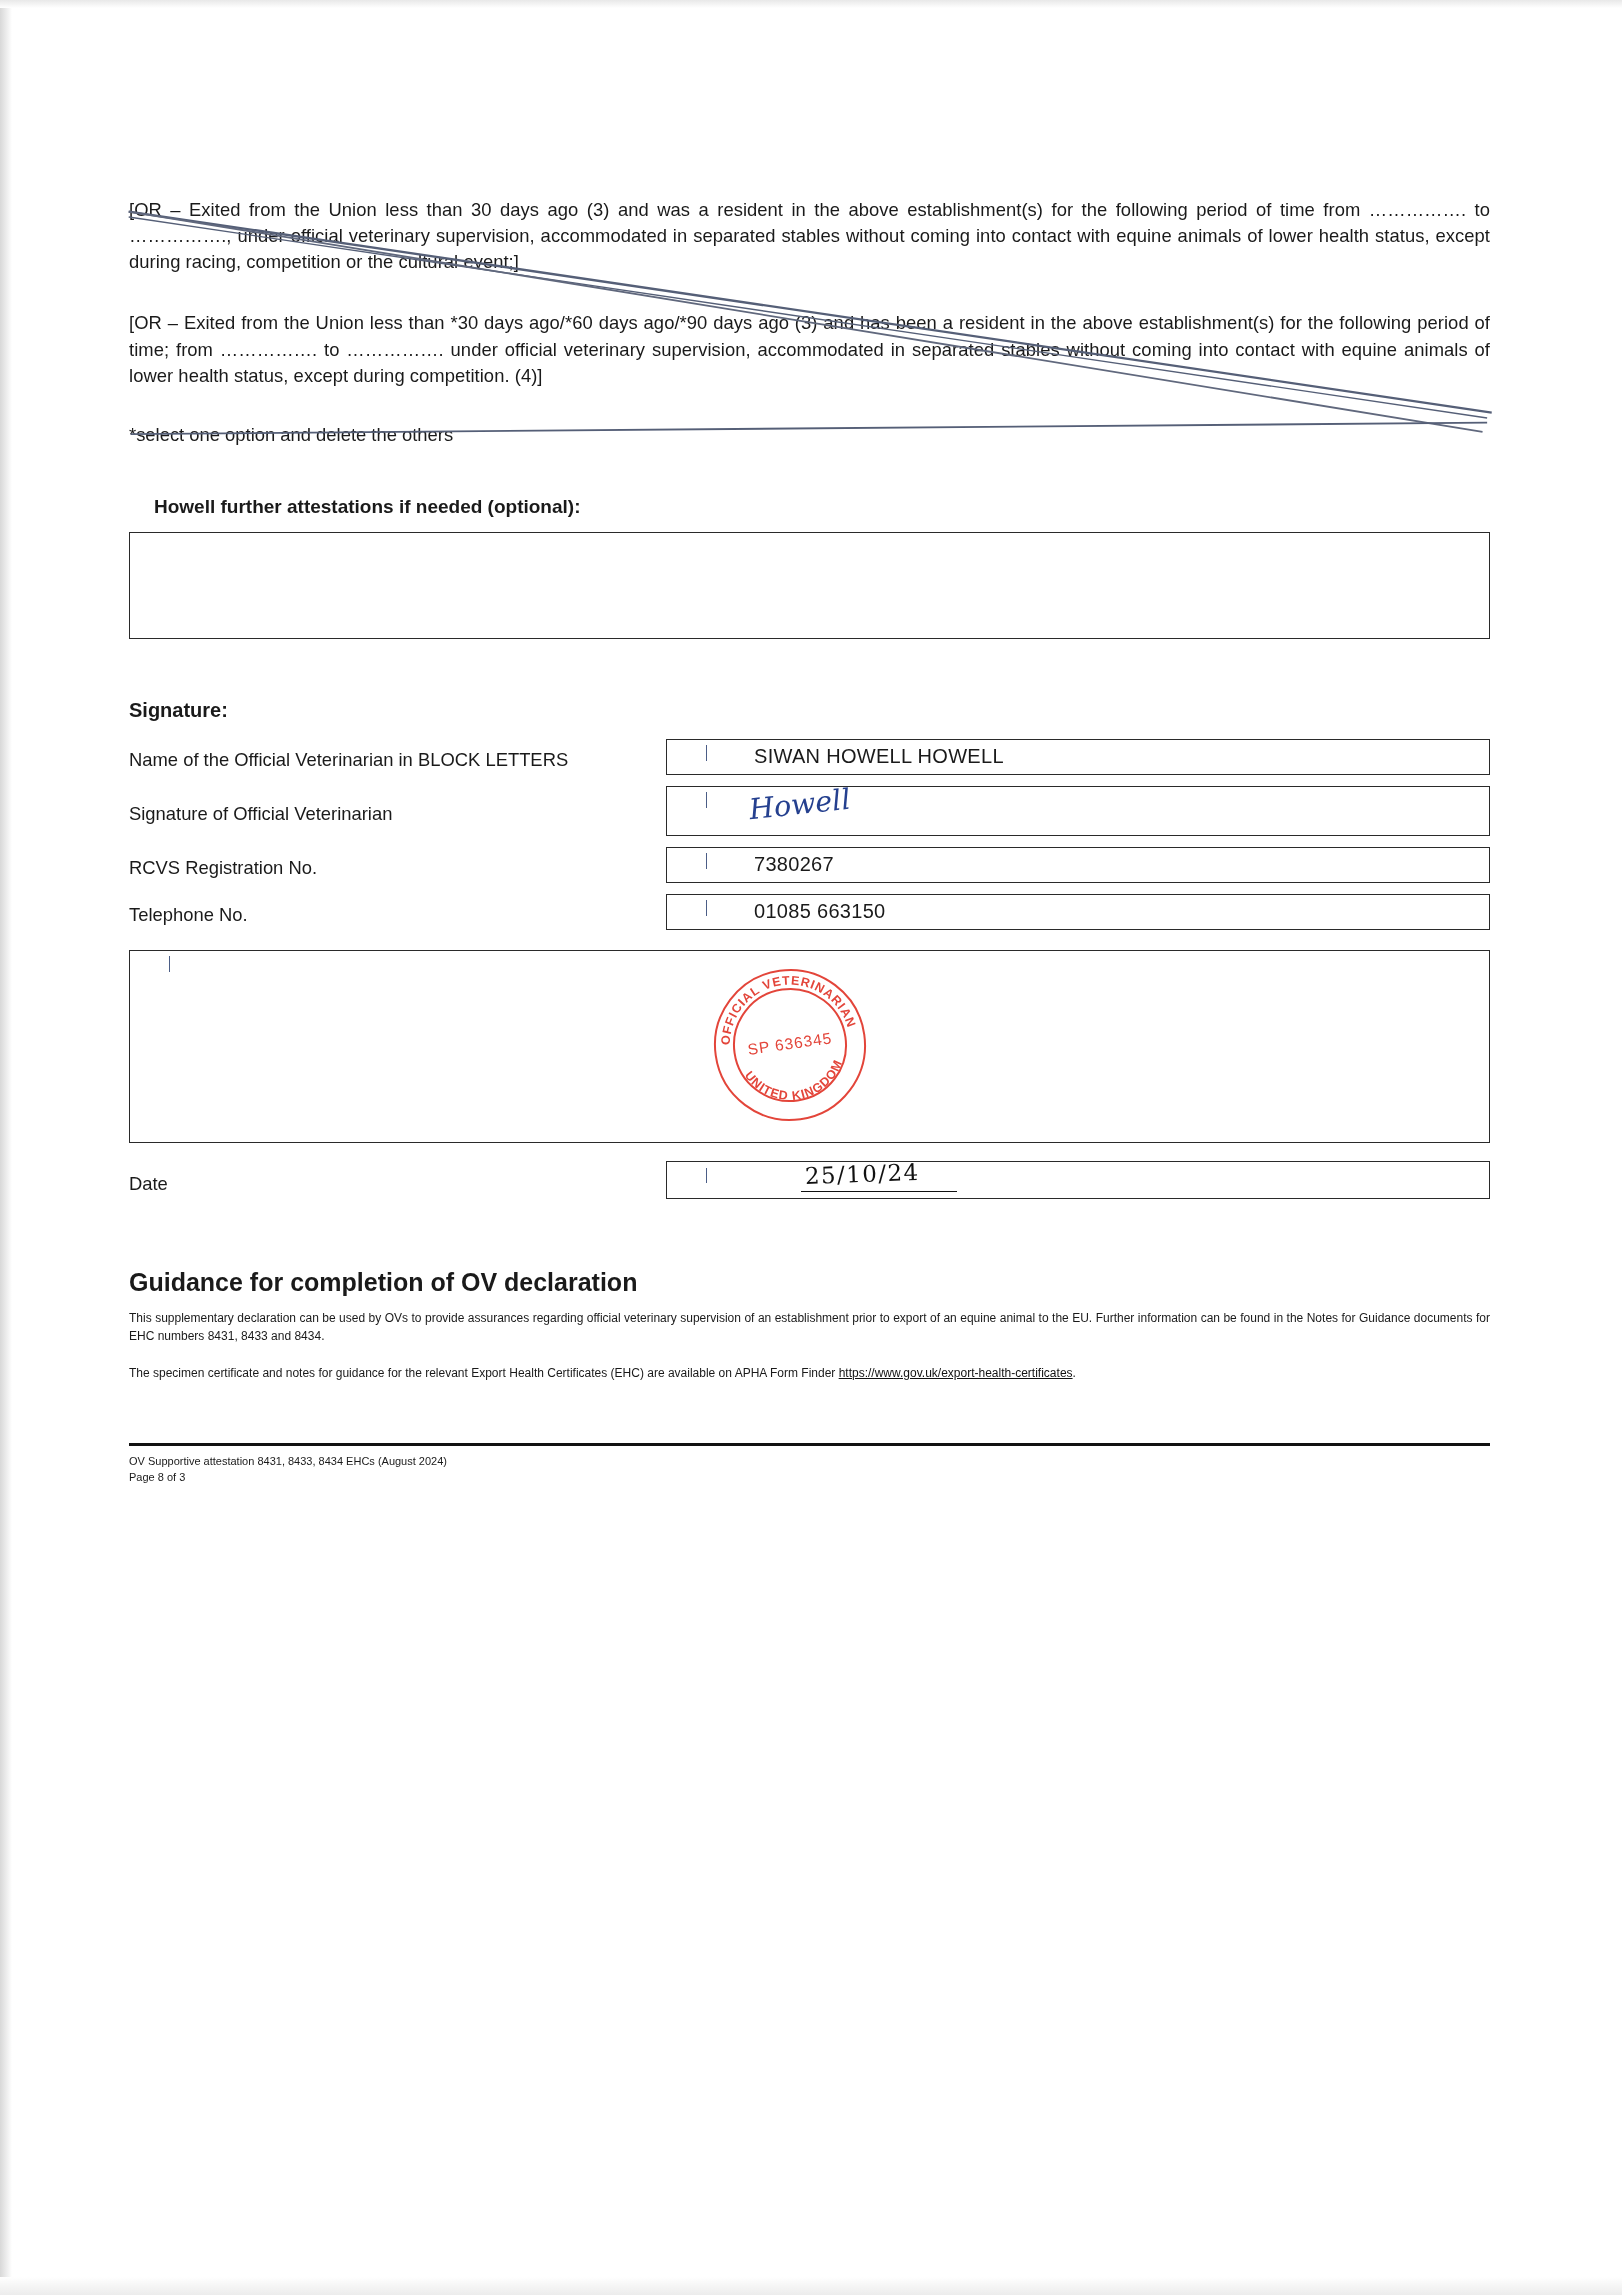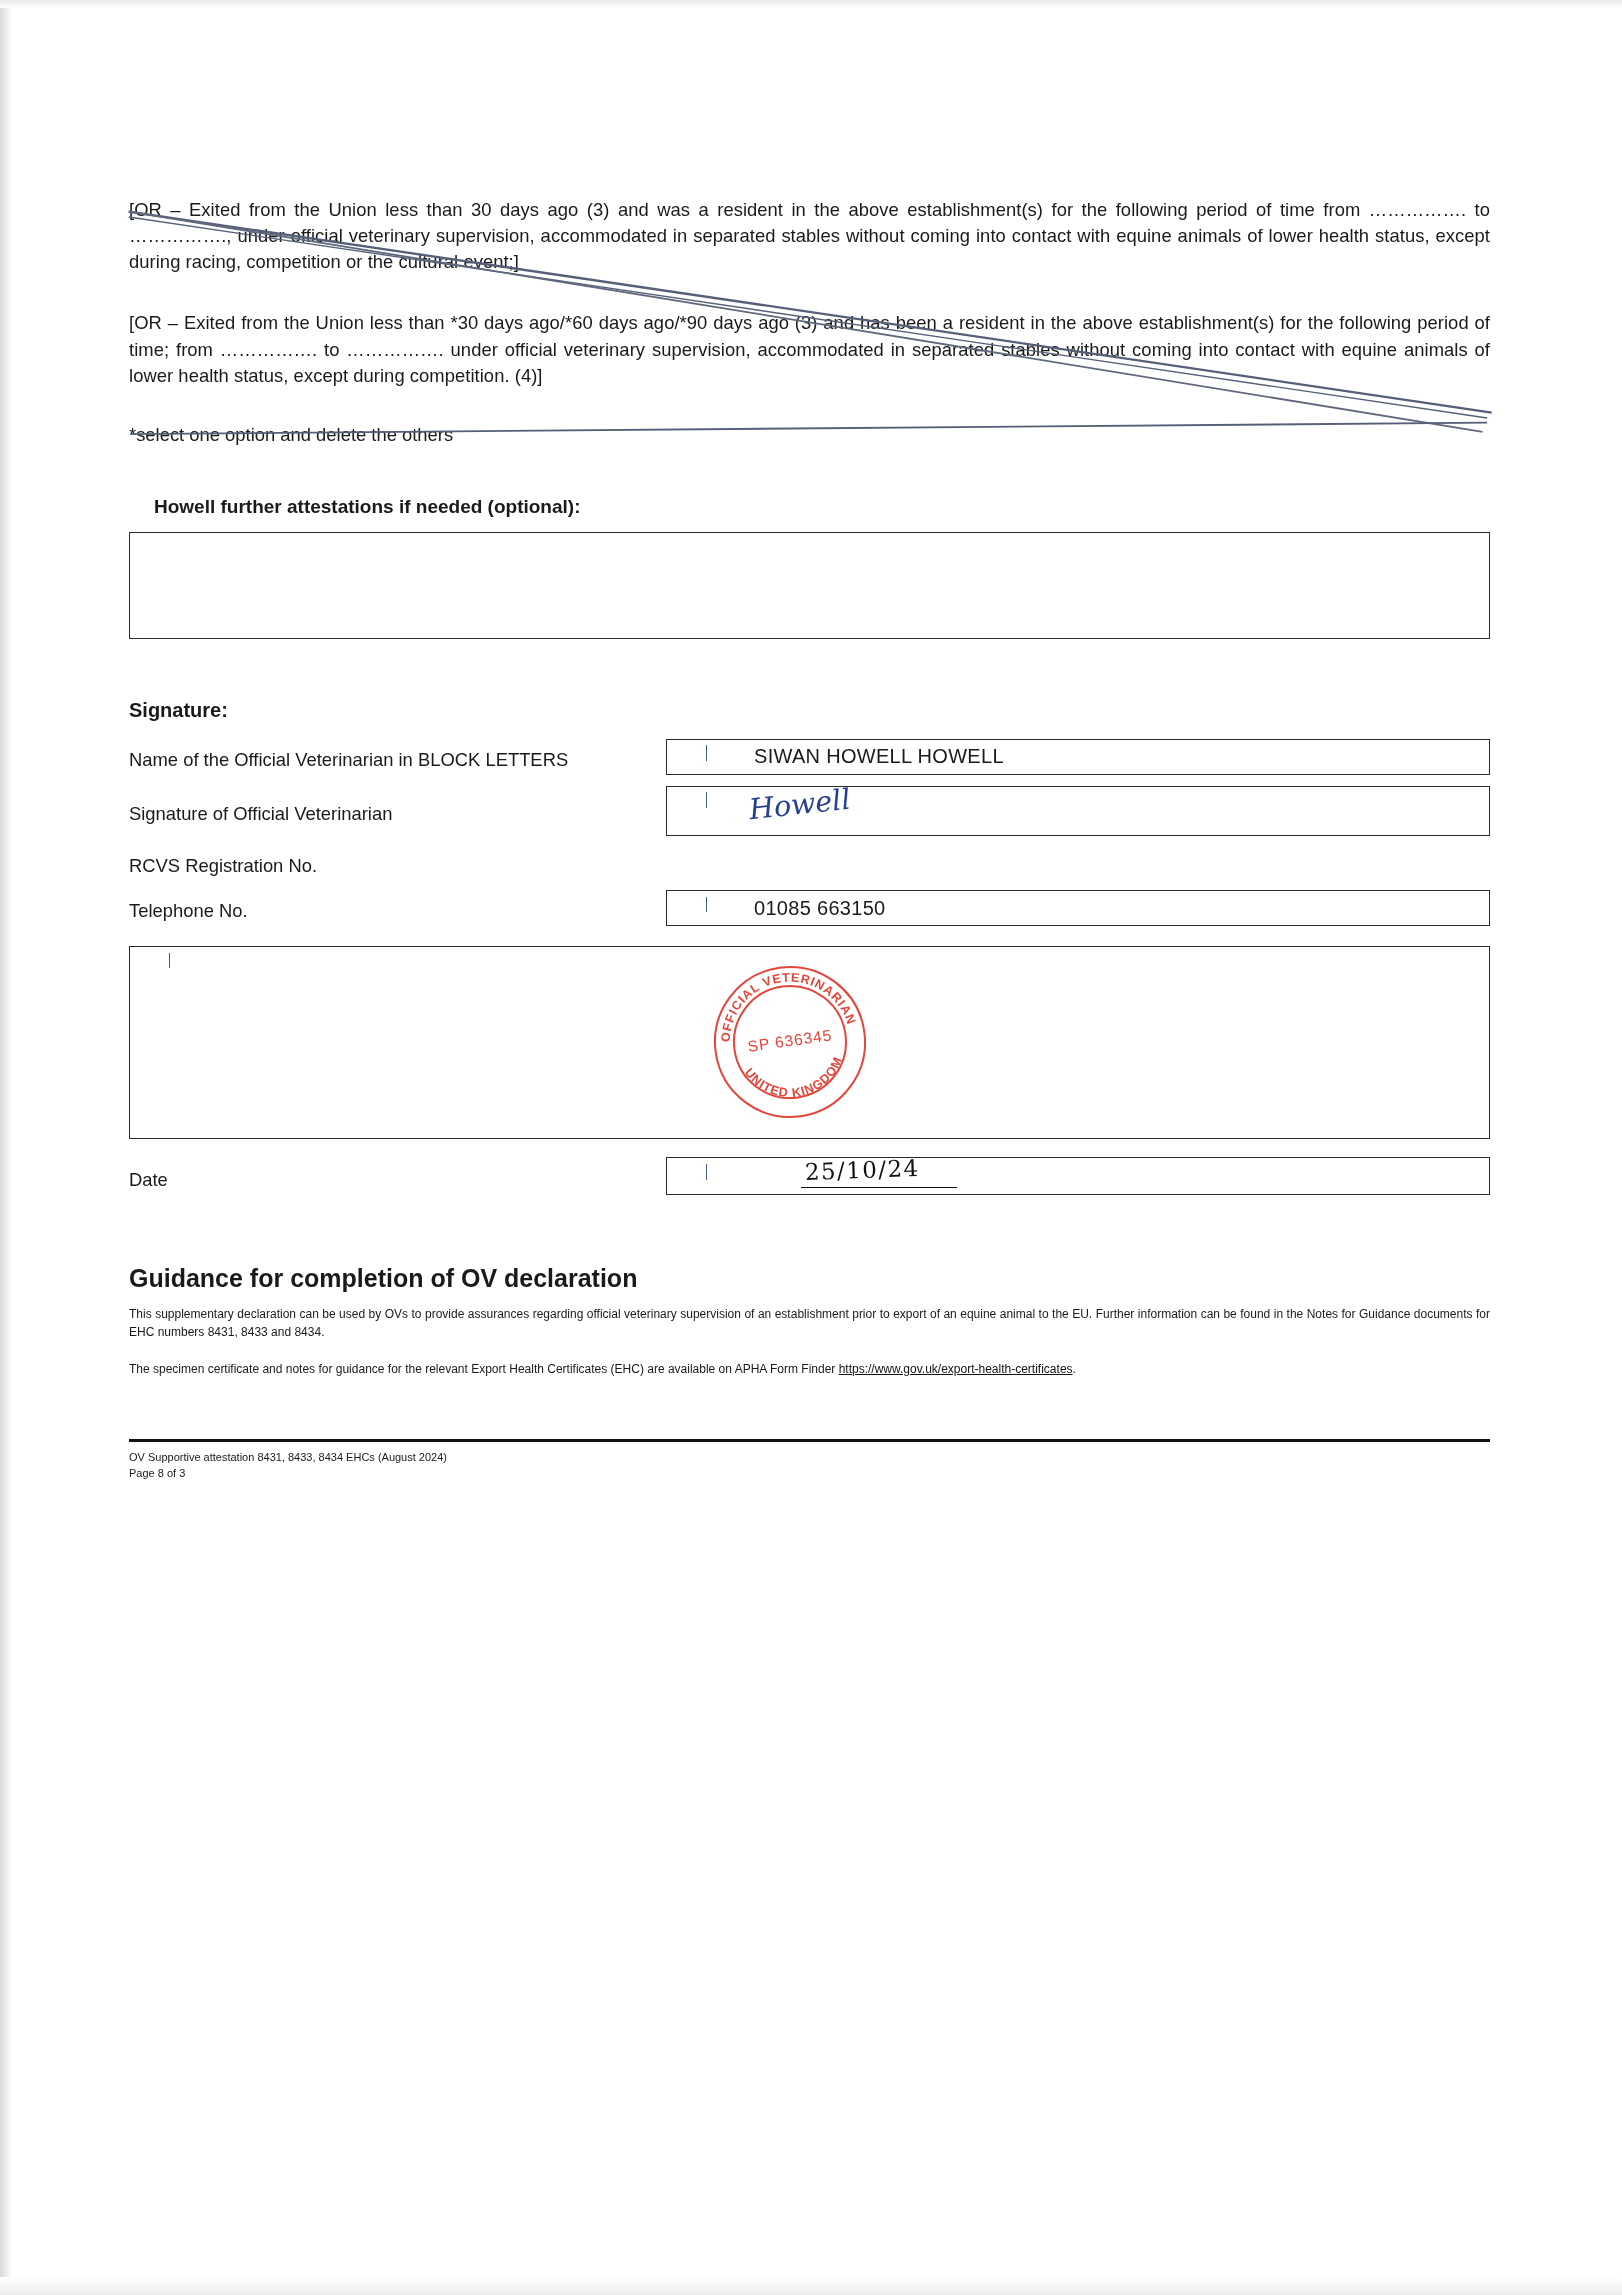--- a/index.html
+++ b/index.html
@@ -274,20 +274,24 @@
       <div class="sig-row">
         <div class="sig-label">Signature of Official Veterinarian</div>
         <div class="sig-field field-tall-sign">
           <span class="tick"></span>
           <span class="handwriting">Howell</span>
         </div>
       </div>
 
       <div class="sig-row">
         <div class="sig-label">RCVS Registration No.</div>
+        <div class="sig-field">
+          <span class="tick"></span>
+          <span class="sig-value">7380267</span>
+        </div>
       </div>
 
       <div class="sig-row">
         <div class="sig-label">Telephone No.</div>
         <div class="sig-field">
           <span class="tick"></span>
           <span class="sig-value">01085 663150</span>
         </div>
       </div>
 

